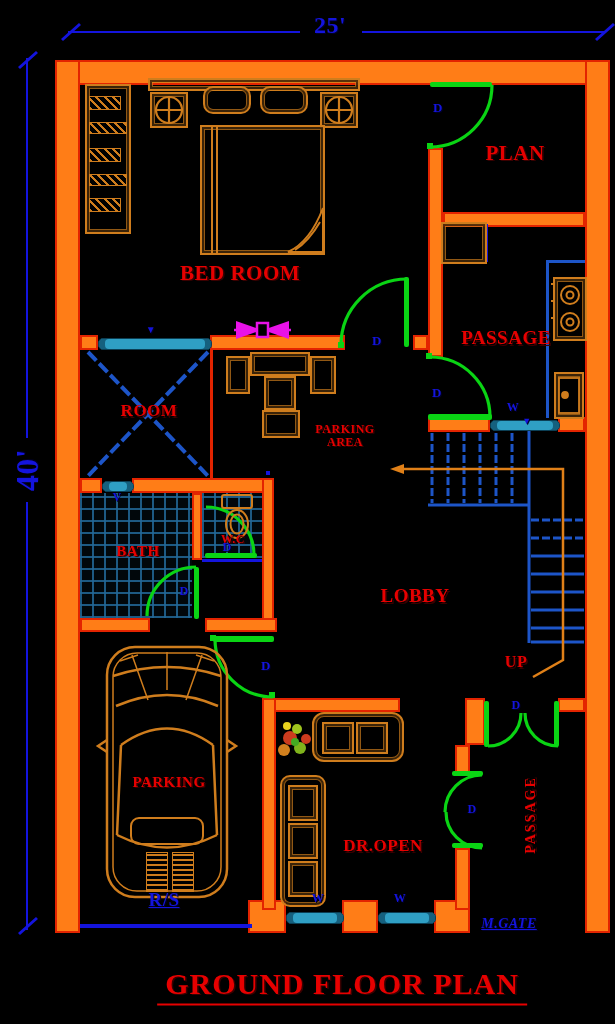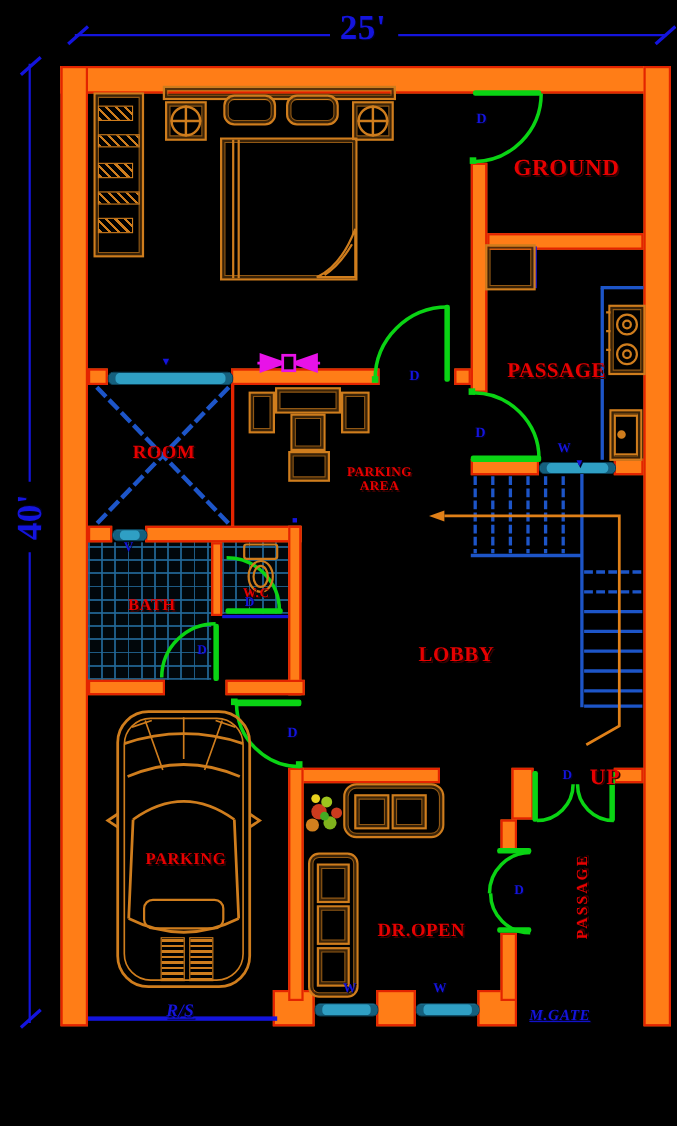--- a/index.html
+++ b/index.html
@@ -224,47 +224,49 @@
       <path d="M 121 745 Q 167 712 213 745"></path>
       <path d="M 121 745 L 117 835 M 213 745 L 217 835"></path>
       <path d="M 117 835 Q 167 860 217 835"></path>
       <rect x="131" y="818" width="72" height="26" rx="8" stroke-width="2"></rect>
       <path d="M 132 655 L 148 700 M 202 655 L 186 700 M 167 652 V 690" stroke-width="1.5"></path>
       <path d="M 120 661 l 18 -6 M 214 661 l -18 -6" stroke-width="1.5"></path>
       <path d="M 107 740 l -9 6 l 9 6 M 227 740 l 9 6 l -9 6"></path>
     </g>
   </svg>
 
-  <div class="lbl blu" style="left:330px;top:25px;font-size:32px;">25'</div>
+  <div class="lbl blu" style="left:330px;top:25px;font-size:24px;">25'</div>
   <div class="lbl blu rot" style="left:27px;top:470px;font-size:32px;">40'</div>
 
-  <div class="lbl" style="left:515px;top:153px;font-size:21px;">GROUND</div>
+  <div class="lbl" style="left:240px;top:273px;font-size:21px;">BED ROOM</div>
+  <div class="lbl" style="left:515px;top:153px;font-size:21px;">PLAN</div>
   <div class="lbl" style="left:506px;top:338px;font-size:19px;">PASSAGE</div>
   <div class="lbl" style="left:149px;top:411px;font-size:17px;">ROOM</div>
   <div class="lbl" style="left:345px;top:429px;font-size:12px;">PARKING</div>
   <div class="lbl" style="left:345px;top:442px;font-size:12px;">AREA</div>
   <div class="lbl" style="left:138px;top:551px;font-size:15px;">BATH</div>
   <div class="lbl" style="left:233px;top:539px;font-size:12px;">W.C</div>
   <div class="lbl" style="left:415px;top:596px;font-size:19px;">LOBBY</div>
-  <div class="lbl" style="left:516px;top:707px;font-size:20px;margin-left:34px;">UP</div>
+  <div class="lbl" style="left:516px;top:662px;font-size:16px;">UP</div>
   <div class="lbl" style="left:169px;top:782px;font-size:15px;">PARKING</div>
   <div class="lbl" style="left:383px;top:846px;font-size:17px;">DR.OPEN</div>
   <div class="lbl rot" style="left:531px;top:815px;font-size:14px;letter-spacing:2px;">PASSAGE</div>
-  <div class="lbl blu und" style="left:164px;top:920px;font-size:16px;font-style:italic;">R/S</div>
+  <div class="lbl blu und" style="left:164px;top:900px;font-size:19px;">R/S</div>
   <div class="lbl blu und" style="left:509px;top:924px;font-size:14px;font-style:italic;">M.GATE</div>
 
   <div class="lbl blu" style="left:438px;top:108px;font-size:13px;">D</div>
   <div class="lbl blu" style="left:377px;top:341px;font-size:13px;">D</div>
   <div class="lbl blu" style="left:437px;top:393px;font-size:13px;">D</div>
   <div class="lbl blu" style="left:227px;top:547px;font-size:12px;">D</div>
   <div class="lbl blu" style="left:184px;top:591px;font-size:12px;">D</div>
   <div class="lbl blu" style="left:266px;top:666px;font-size:13px;">D</div>
   <div class="lbl blu" style="left:516px;top:705px;font-size:12px;">D</div>
   <div class="lbl blu" style="left:472px;top:809px;font-size:12px;">D</div>
 
   <div class="lbl blu" style="left:151px;top:329px;font-size:10px;">▼</div>
   <div class="lbl blu" style="left:513px;top:407px;font-size:12px;">W</div>
   <div class="lbl blu" style="left:527px;top:421px;font-size:9px;">▼</div>
   <div class="lbl blu" style="left:318px;top:898px;font-size:12px;">W</div>
   <div class="lbl blu" style="left:400px;top:898px;font-size:12px;">W</div>
   <div class="lbl blu" style="left:117px;top:497px;font-size:12px;">V</div>
 
+  <div class="lbl title" style="left:342px;top:986px;font-size:30px;">GROUND FLOOR PLAN</div>
 </div>
 
 </body></html>

